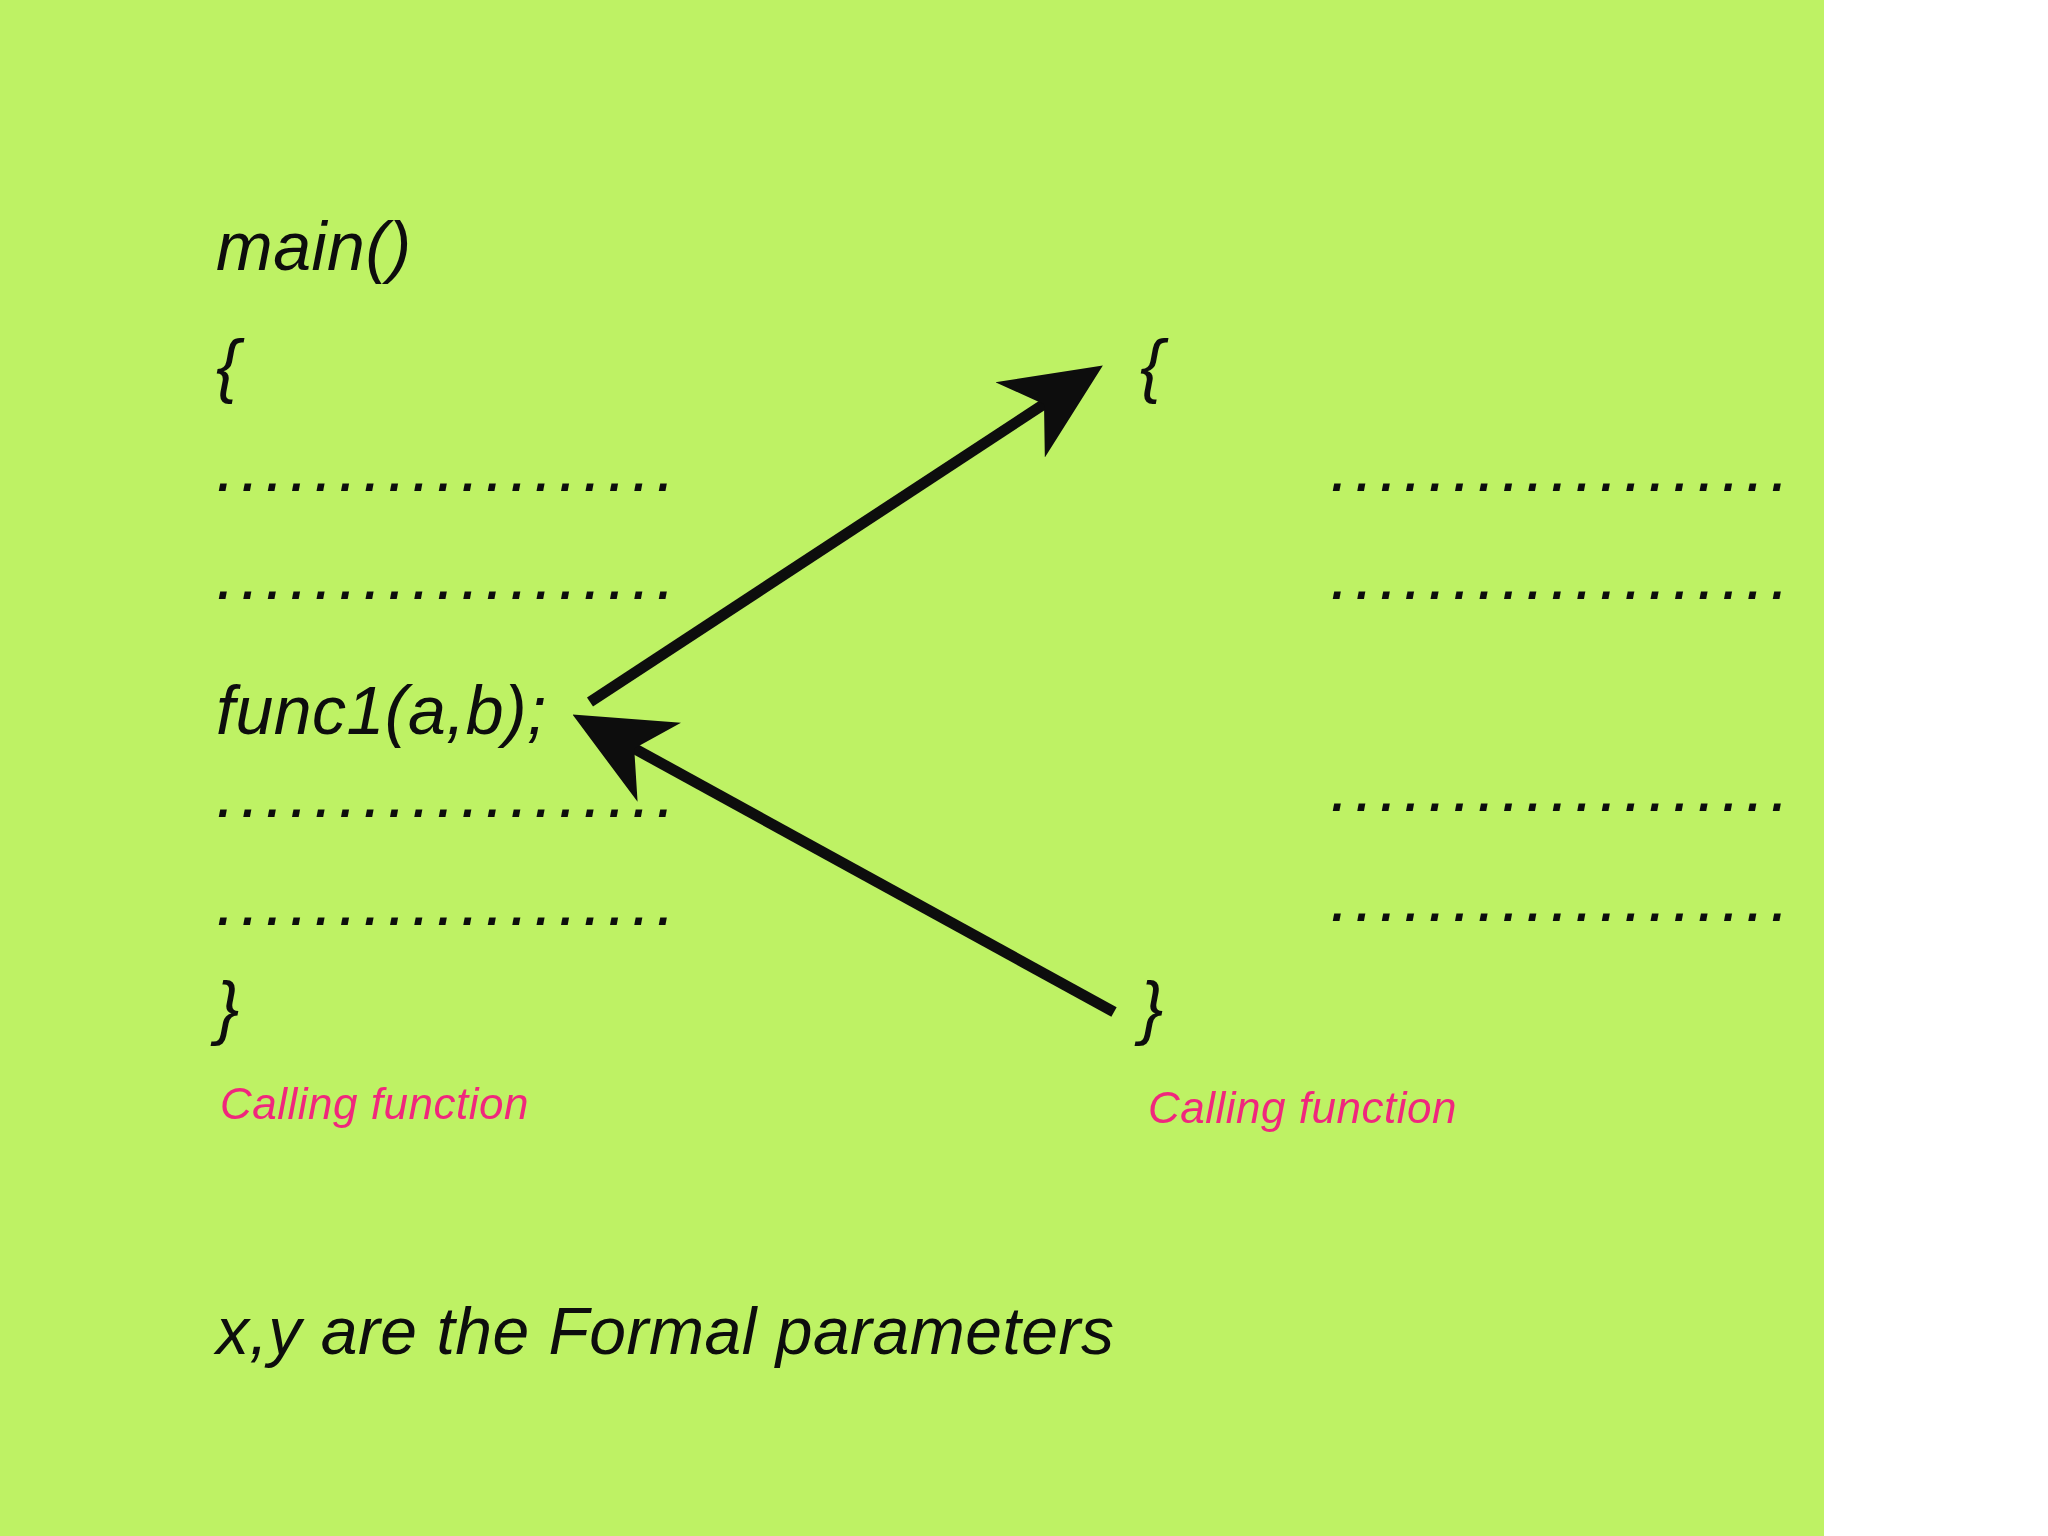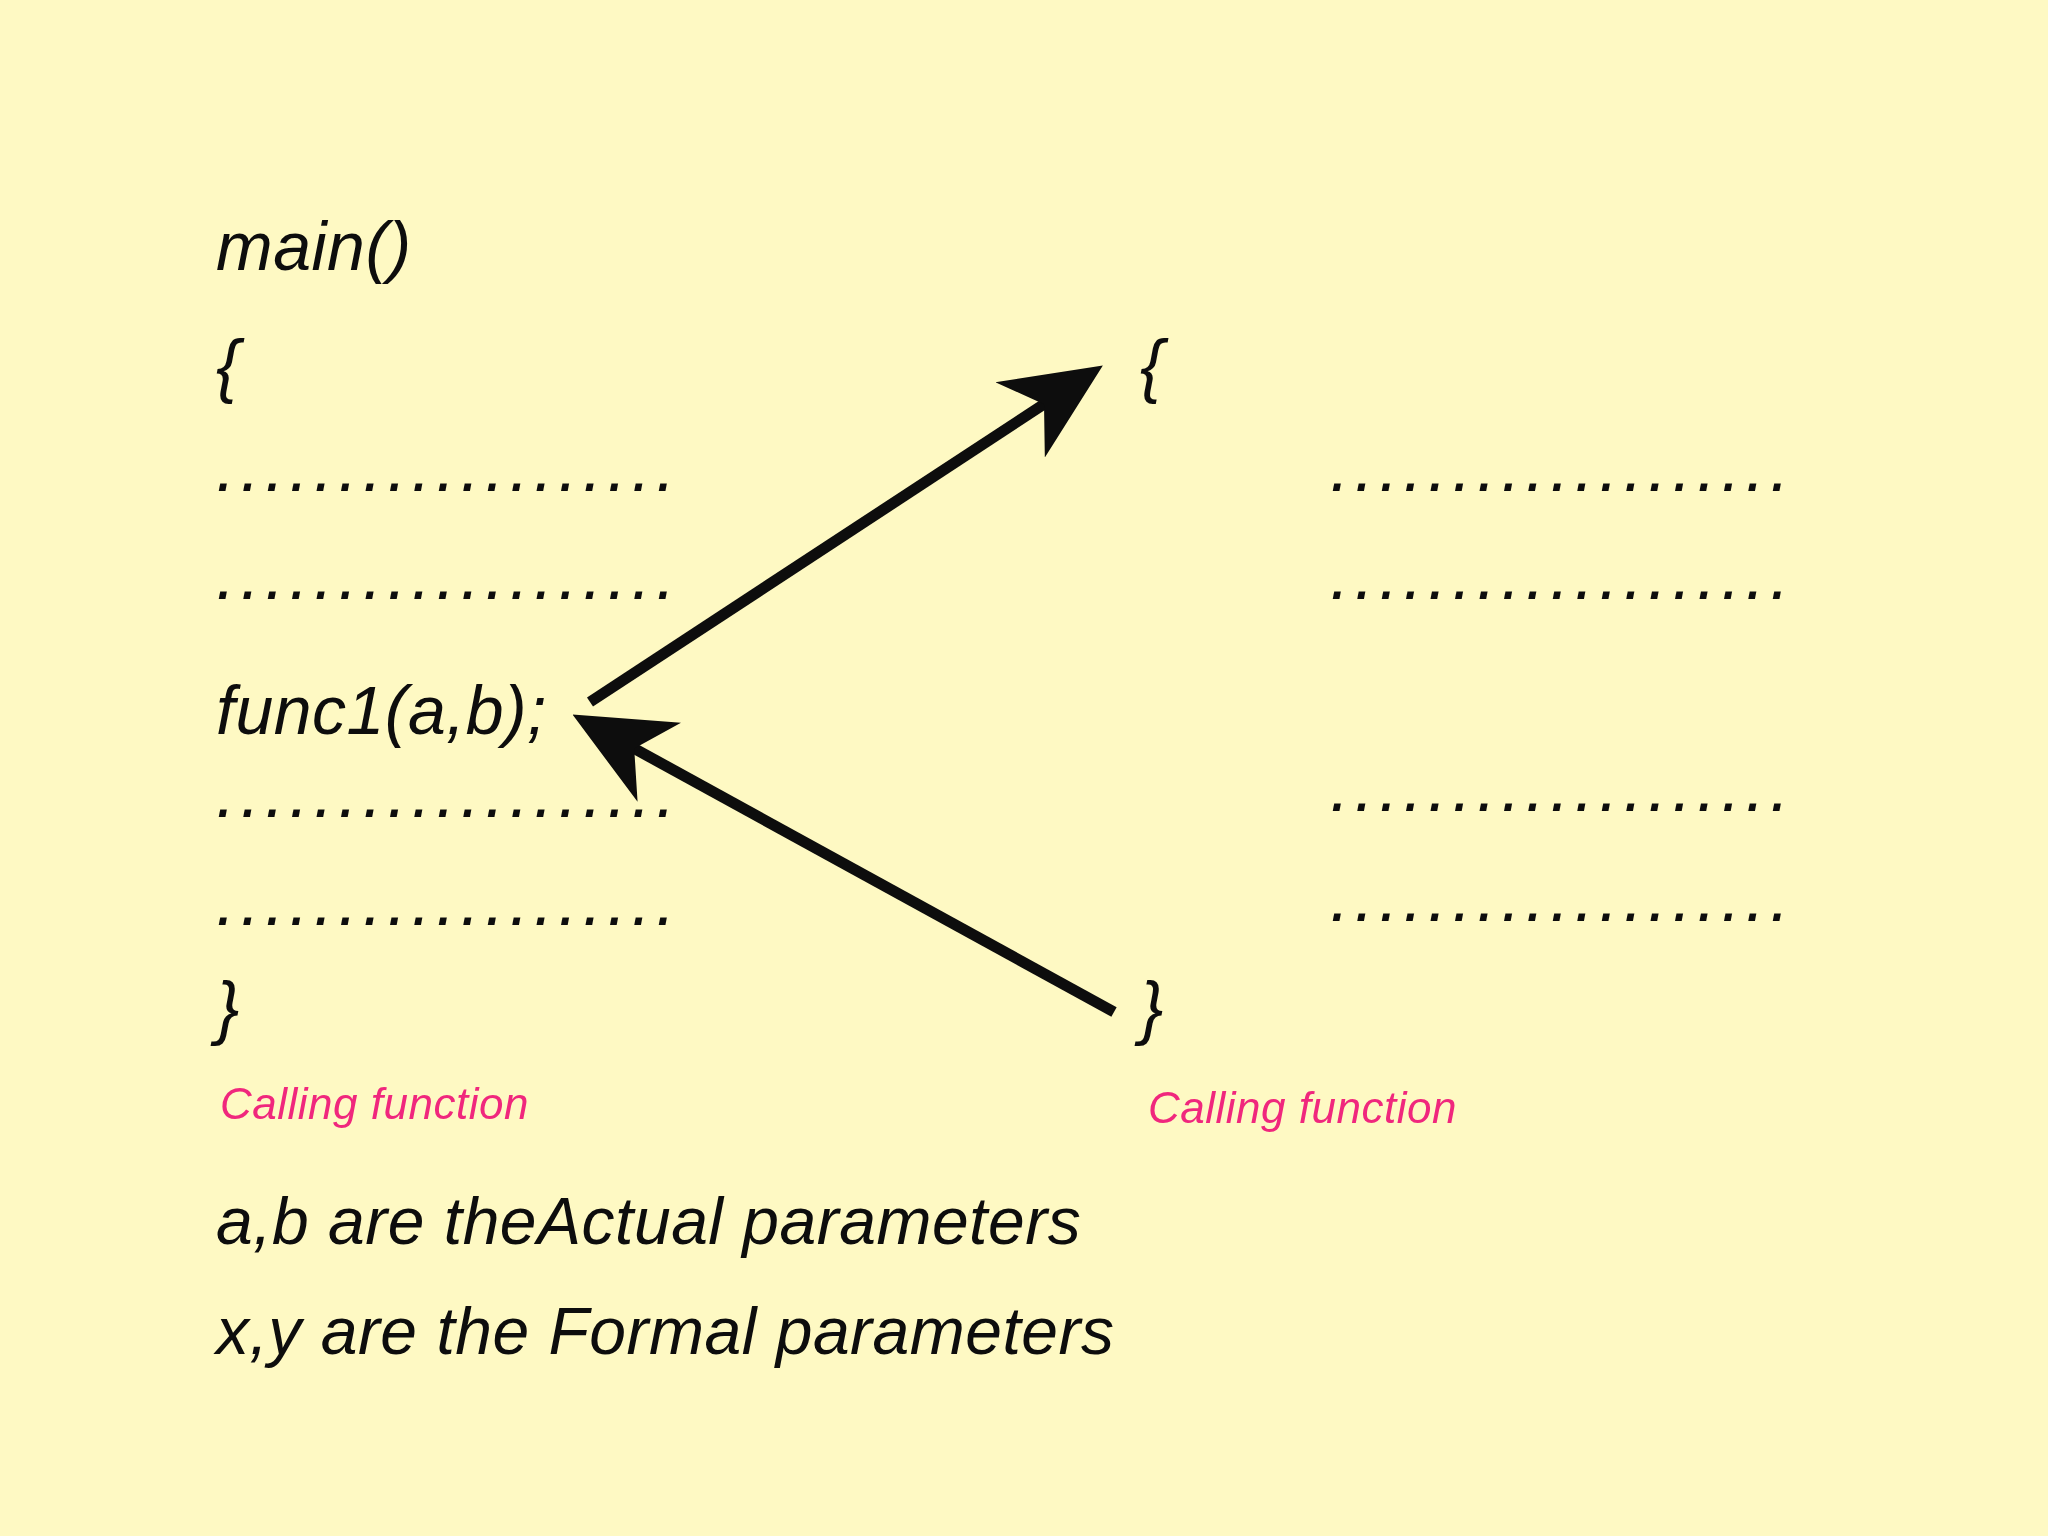--- a/index.html
+++ b/index.html
@@ -3,23 +3,23 @@
 <meta charset="utf-8">
 <title>Function Call Diagram</title>
 <style>
   html, body {
     margin: 0;
     padding: 0;
     background: #ffffff;
   }
   #canvas {
     position: relative;
-    width: 2048px;
+    width: 1824px;
     height: 1536px;
-    background: #fef9c3;
+    background: #bef264;
     overflow: hidden;
     font-family: "Liberation Sans", "DejaVu Sans", sans-serif;
   }
   .code-line {
     position: absolute;
     font-style: italic;
     font-weight: 500;
     color: #0d0d0d;
     white-space: pre;
     letter-spacing: 0.5px;
@@ -88,17 +88,16 @@
   <div class="code-line sz-dots" style="left:1330px; top:540px;">...................</div>
 
   <div class="code-line sz-dots" style="left:1330px; top:752px;">...................</div>
 
   <div class="code-line sz-dots" style="left:1330px; top:862px;">...................</div>
 
   <div class="code-line sz-brace" style="left:1140px; top:972px;">}</div>
 
   <div class="code-line sz-label pink" style="left:1148px; top:1086px;">Calling function</div>
 
-  <div class="code-line sz-note" style="left:216px; top:1188px;">a,b are theActual parameters</div>
 
   <div class="code-line sz-note" style="left:216px; top:1298px;">x,y are the Formal parameters</div>
 
 </div>
 
 </body></html>

